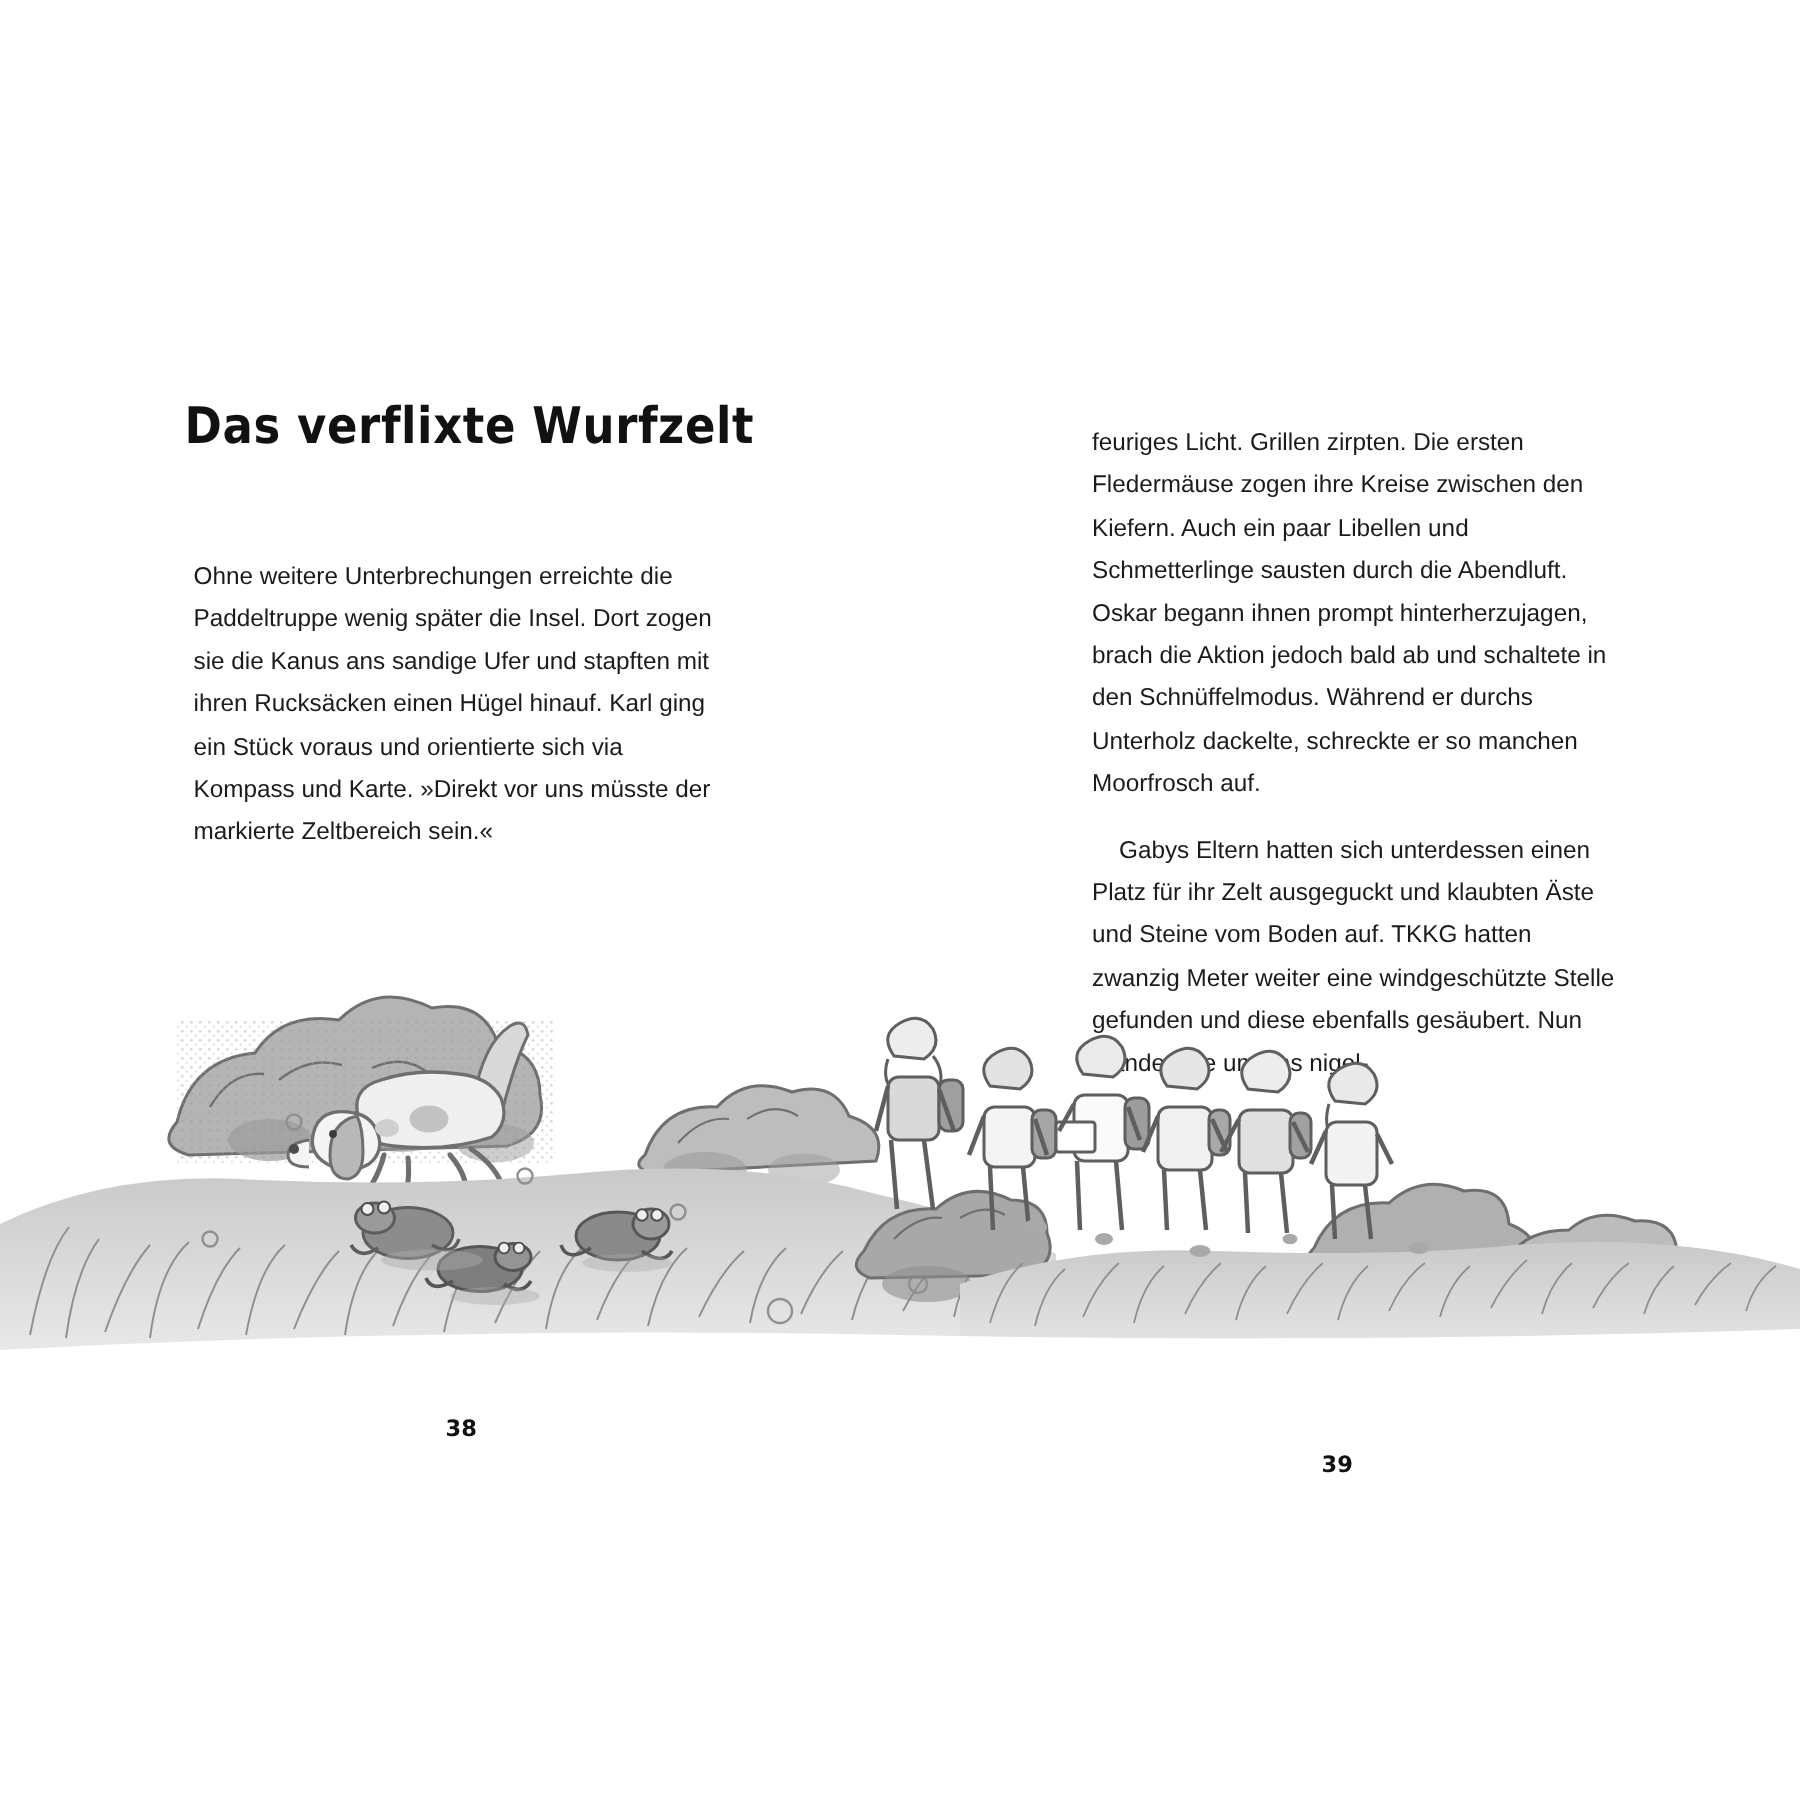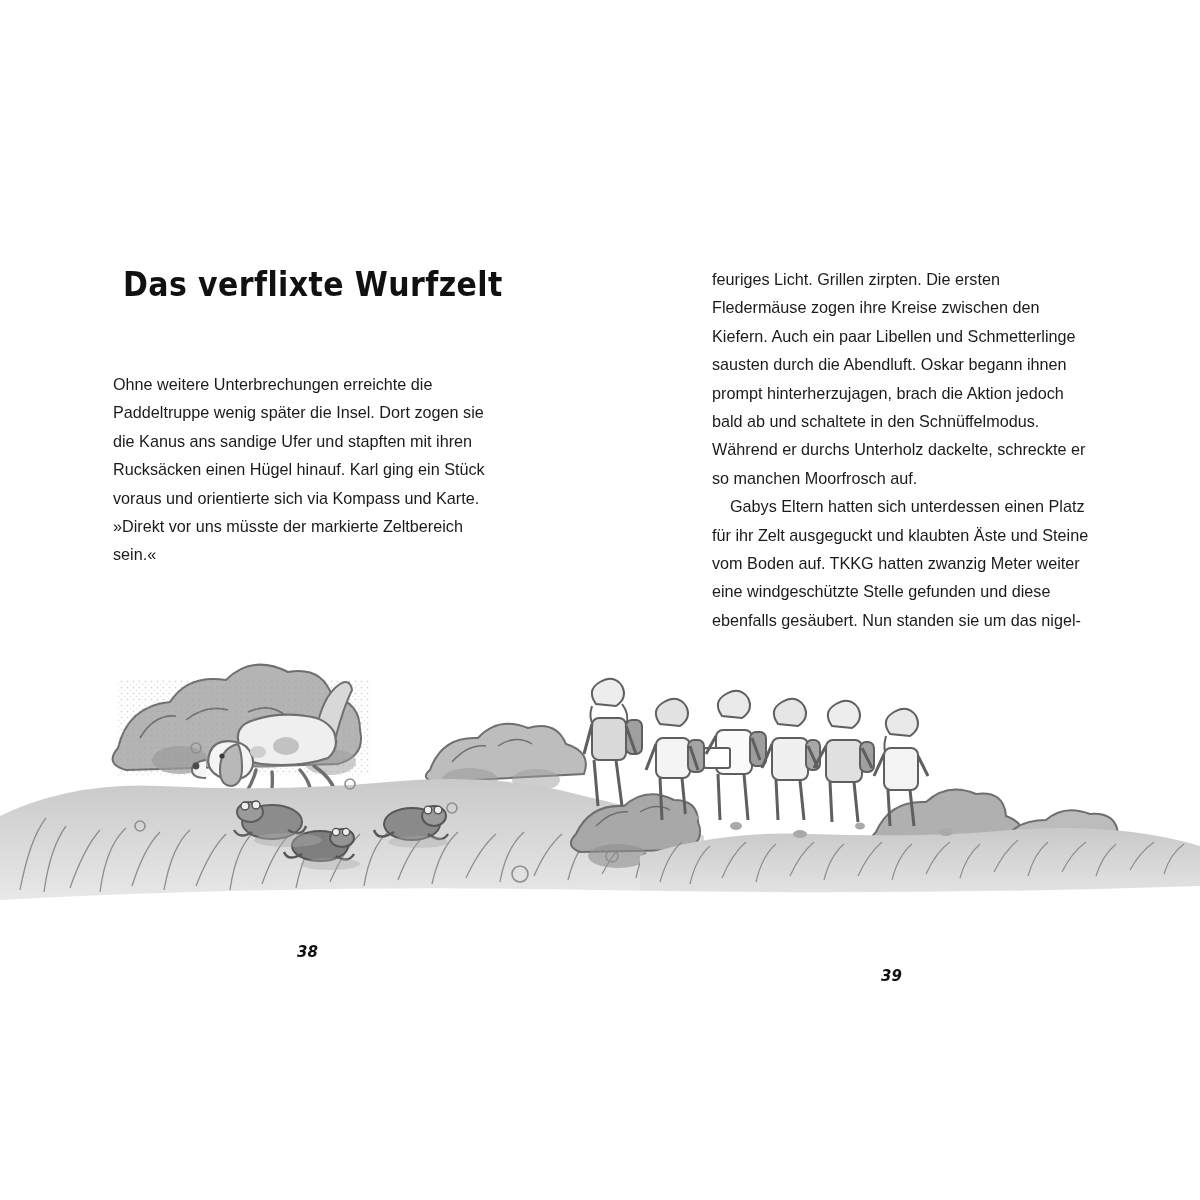--- a/index.html
+++ b/index.html
@@ -40,21 +40,21 @@
     font-size: 30px;
     letter-spacing: 0.4px;
     color: #111111;
     margin: 0 0 70px 10px;
     transform: scaleY(1.12);
     transform-origin: left top;
     white-space: nowrap;
   }
 
   .body-text p {
-    margin: 0;
+    margin: 16px;
     font-size: 16.2px;
     line-height: 28.4px;
     color: #1b1b1b;
     text-align: left;
     hyphens: manual;
   }
   .body-text p.indent {
     text-indent: 18px;
   }
 
@@ -70,21 +70,20 @@
   .illustration svg { display: block; }
 
   
   .folio {
     position: absolute;
     top: 943px;
     font-family: "DejaVu Sans", sans-serif;
     font-weight: 700;
     font-size: 15px;
     color: #111111;
-    font-style: italic;
   }
   .folio-left  { left: 297px; }
   .folio-right { left: 881px; margin-top: 24px; }
 </style>
 </head>
 <body>
 
 <div class="spread">
 
   <div class="page page-left">

